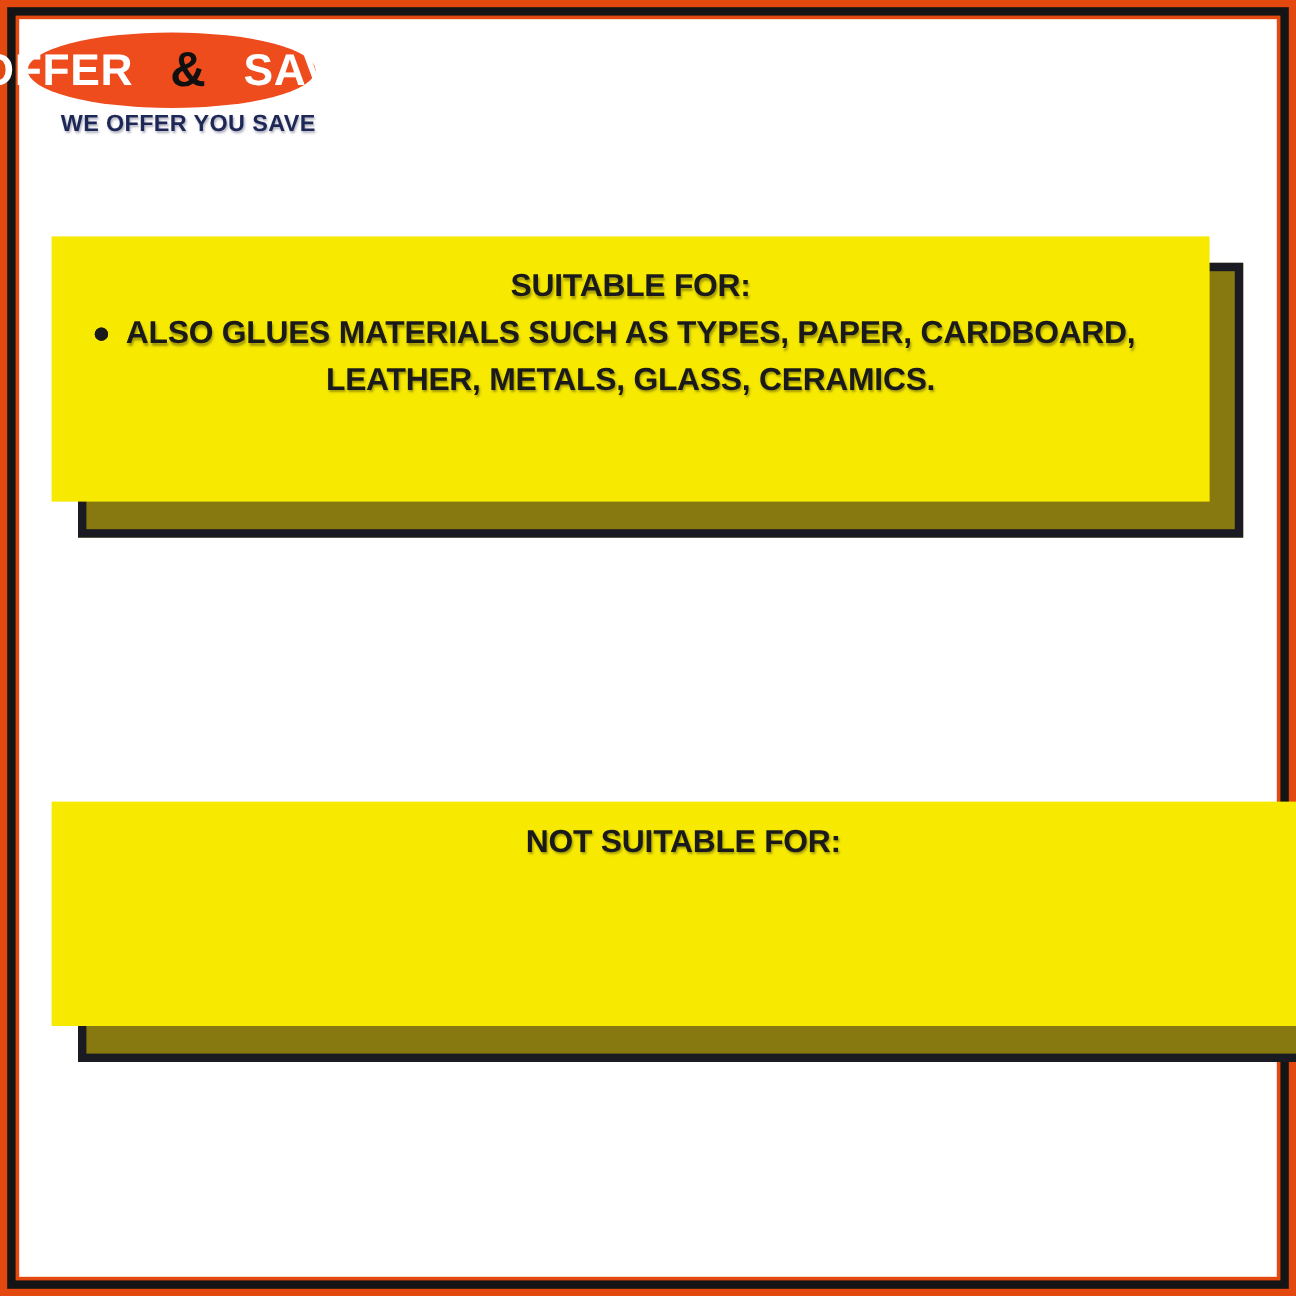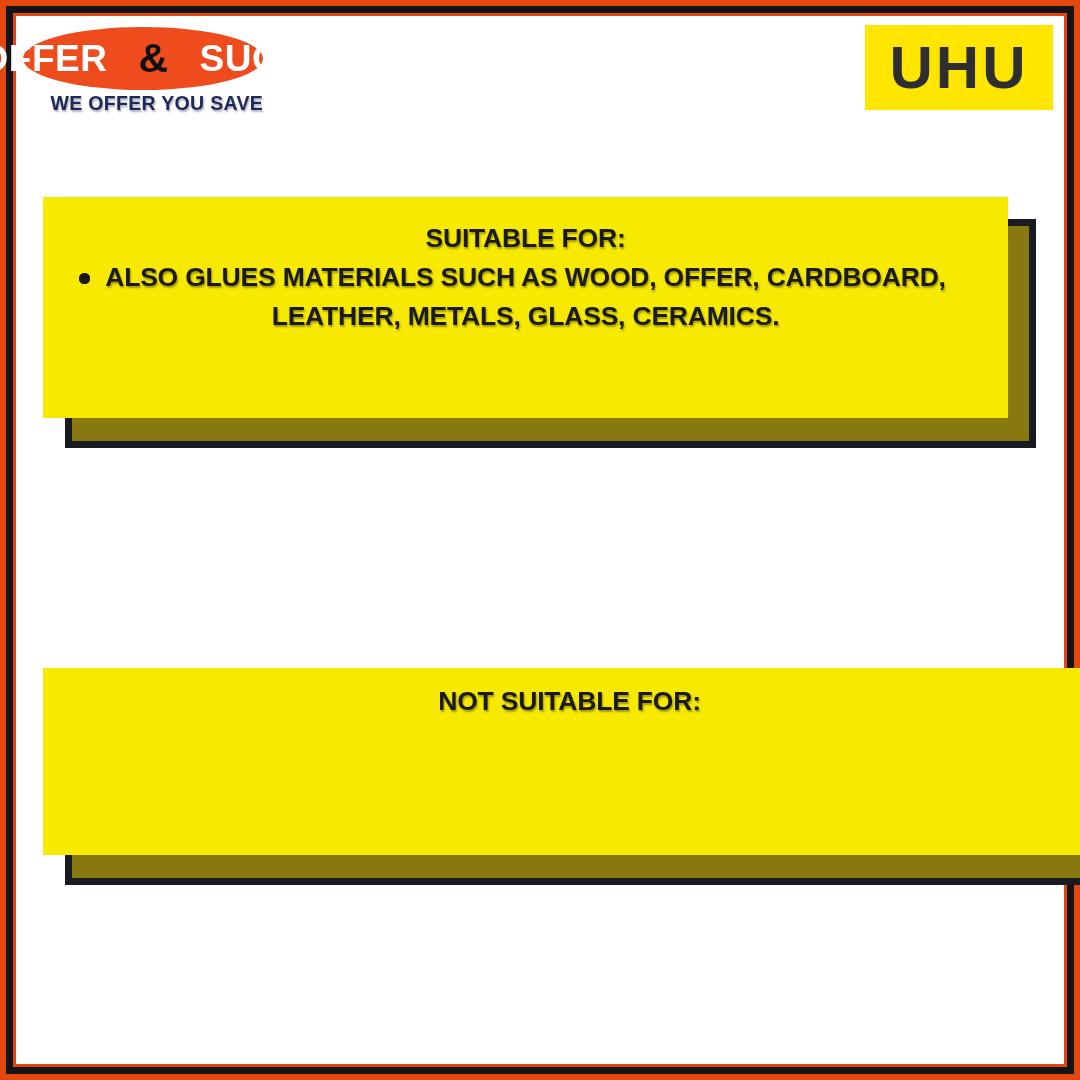--- a/index.html
+++ b/index.html
@@ -76,36 +76,35 @@
 
 <div class="frame-outer" style="background: rgb(227, 72, 14);"></div>
 <div class="frame-black" style="background: rgb(20, 20, 20);"></div>
 <div class="frame-inner" style="background: rgb(227, 72, 14);"></div>
 
 <div class="canvas">
 
   <div class="brand-ellipse" style="background: rgb(239, 76, 30);">
     <span class="w">OFFER</span>
       <span class="amp">&amp;</span>
-      <span class="w">SUCH</span>
+      <span class="w">SAVE</span>
   </div>
   <div class="brand-tagline" style="color: rgb(30, 40, 87);">WE OFFER YOU SAVE</div>
 
-  <div class="uhu-logo" style="background: rgb(255, 230, 0); color: rgb(46, 46, 46);">UHU</div>
 
   <div class="info-box" style="left:27px; top:181px; width:965px; height:221px;">
     <div class="shadow-rect" style="background: rgb(135, 121, 15); border: 7px solid rgb(26, 26, 35);"></div>
     <div class="face box1-face" style="background: rgb(247, 234, 0); color: rgb(26, 26, 26);">
       <p class="box-title">SUITABLE FOR:</p>
       <div class="bullet-item">
         <span class="dot" style="background: rgb(26, 26, 26);"></span>
       </div>
       <div class="bullet-item">
         <span class="dot" style="background: rgb(26, 26, 26);"></span>
-        <p class="bullet-text">ALSO GLUES MATERIALS SUCH AS WOOD, OFFER, CARDBOARD, LEATHER, METALS, GLASS, CERAMICS.</p>
+        <p class="bullet-text">ALSO GLUES MATERIALS SUCH AS TYPES, PAPER, CARDBOARD, LEATHER, METALS, GLASS, CERAMICS.</p>
       </div>
     </div>
   </div>
 
   <div class="info-box" style="left:27px; top:652px; width:1053px; height:187px;text-decoration:underline;">
     <div class="shadow-rect" style="background: rgb(135, 121, 15); border: 7px solid rgb(26, 26, 35);"></div>
     <div class="face box2-face" style="background: rgb(247, 234, 0); color: rgb(26, 26, 26);">
       <p class="box-title">NOT SUITABLE FOR:</p>
     </div>
   </div>

